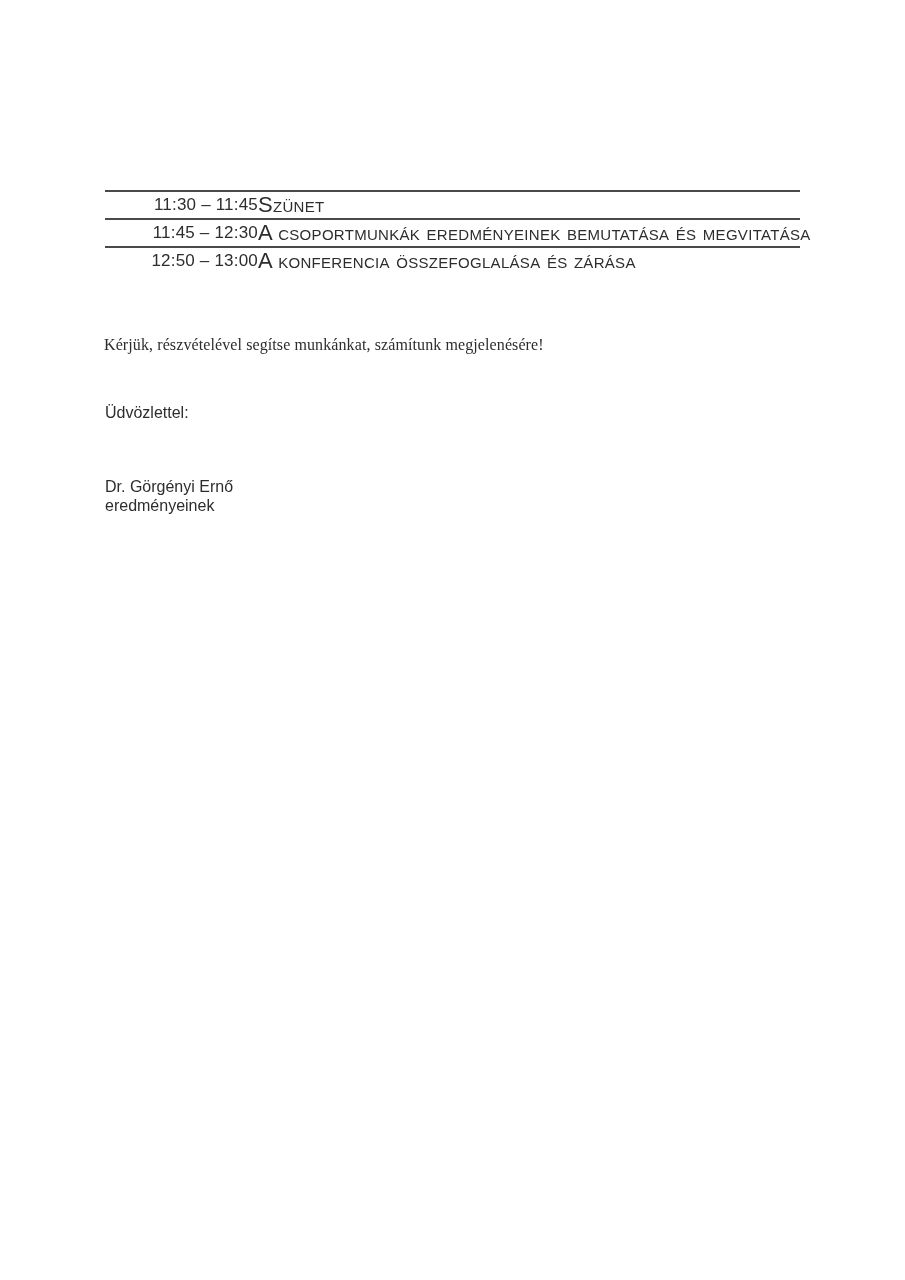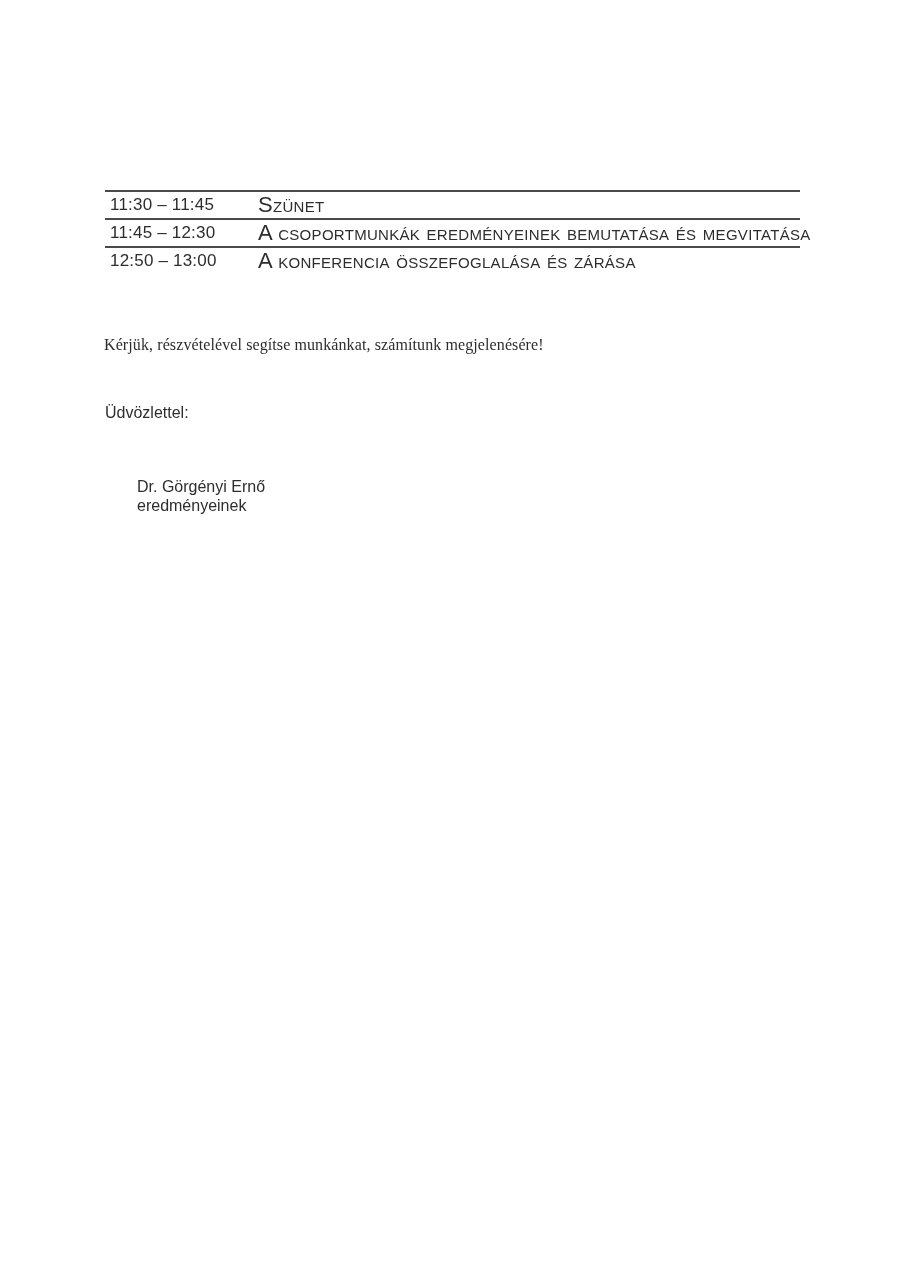--- a/index.html
+++ b/index.html
@@ -30,20 +30,21 @@
     align-items: center;
     height: 28px;
     border-top: 2px solid #4a4a4a;
   }
   .cell-time {
     flex: 0 0 153px;
     padding-left: 5px;
     font-size: 17px;
     letter-spacing: 0.2px;
     white-space: nowrap;
+    text-align: right;
   }
   .cell-title {
     flex: 1;
     font-size: 22px;
     font-variant: small-caps;
     letter-spacing: 0.3px;
     white-space: nowrap;
   }
 
   
@@ -60,21 +61,20 @@
     left: 105px;
     top: 404px;
     font-size: 16px;
   }
   .signature {
     position: absolute;
     left: 105px;
     top: 477px;
     font-size: 16px;
     line-height: 19px;
-    margin-left: 32px;
   }
 </style>
 </head>
 <body>
 
 <div class="page">
 
   <div class="schedule">
     <div class="schedule-row">
       <span class="cell-time">11:30 – 11:45</span>

